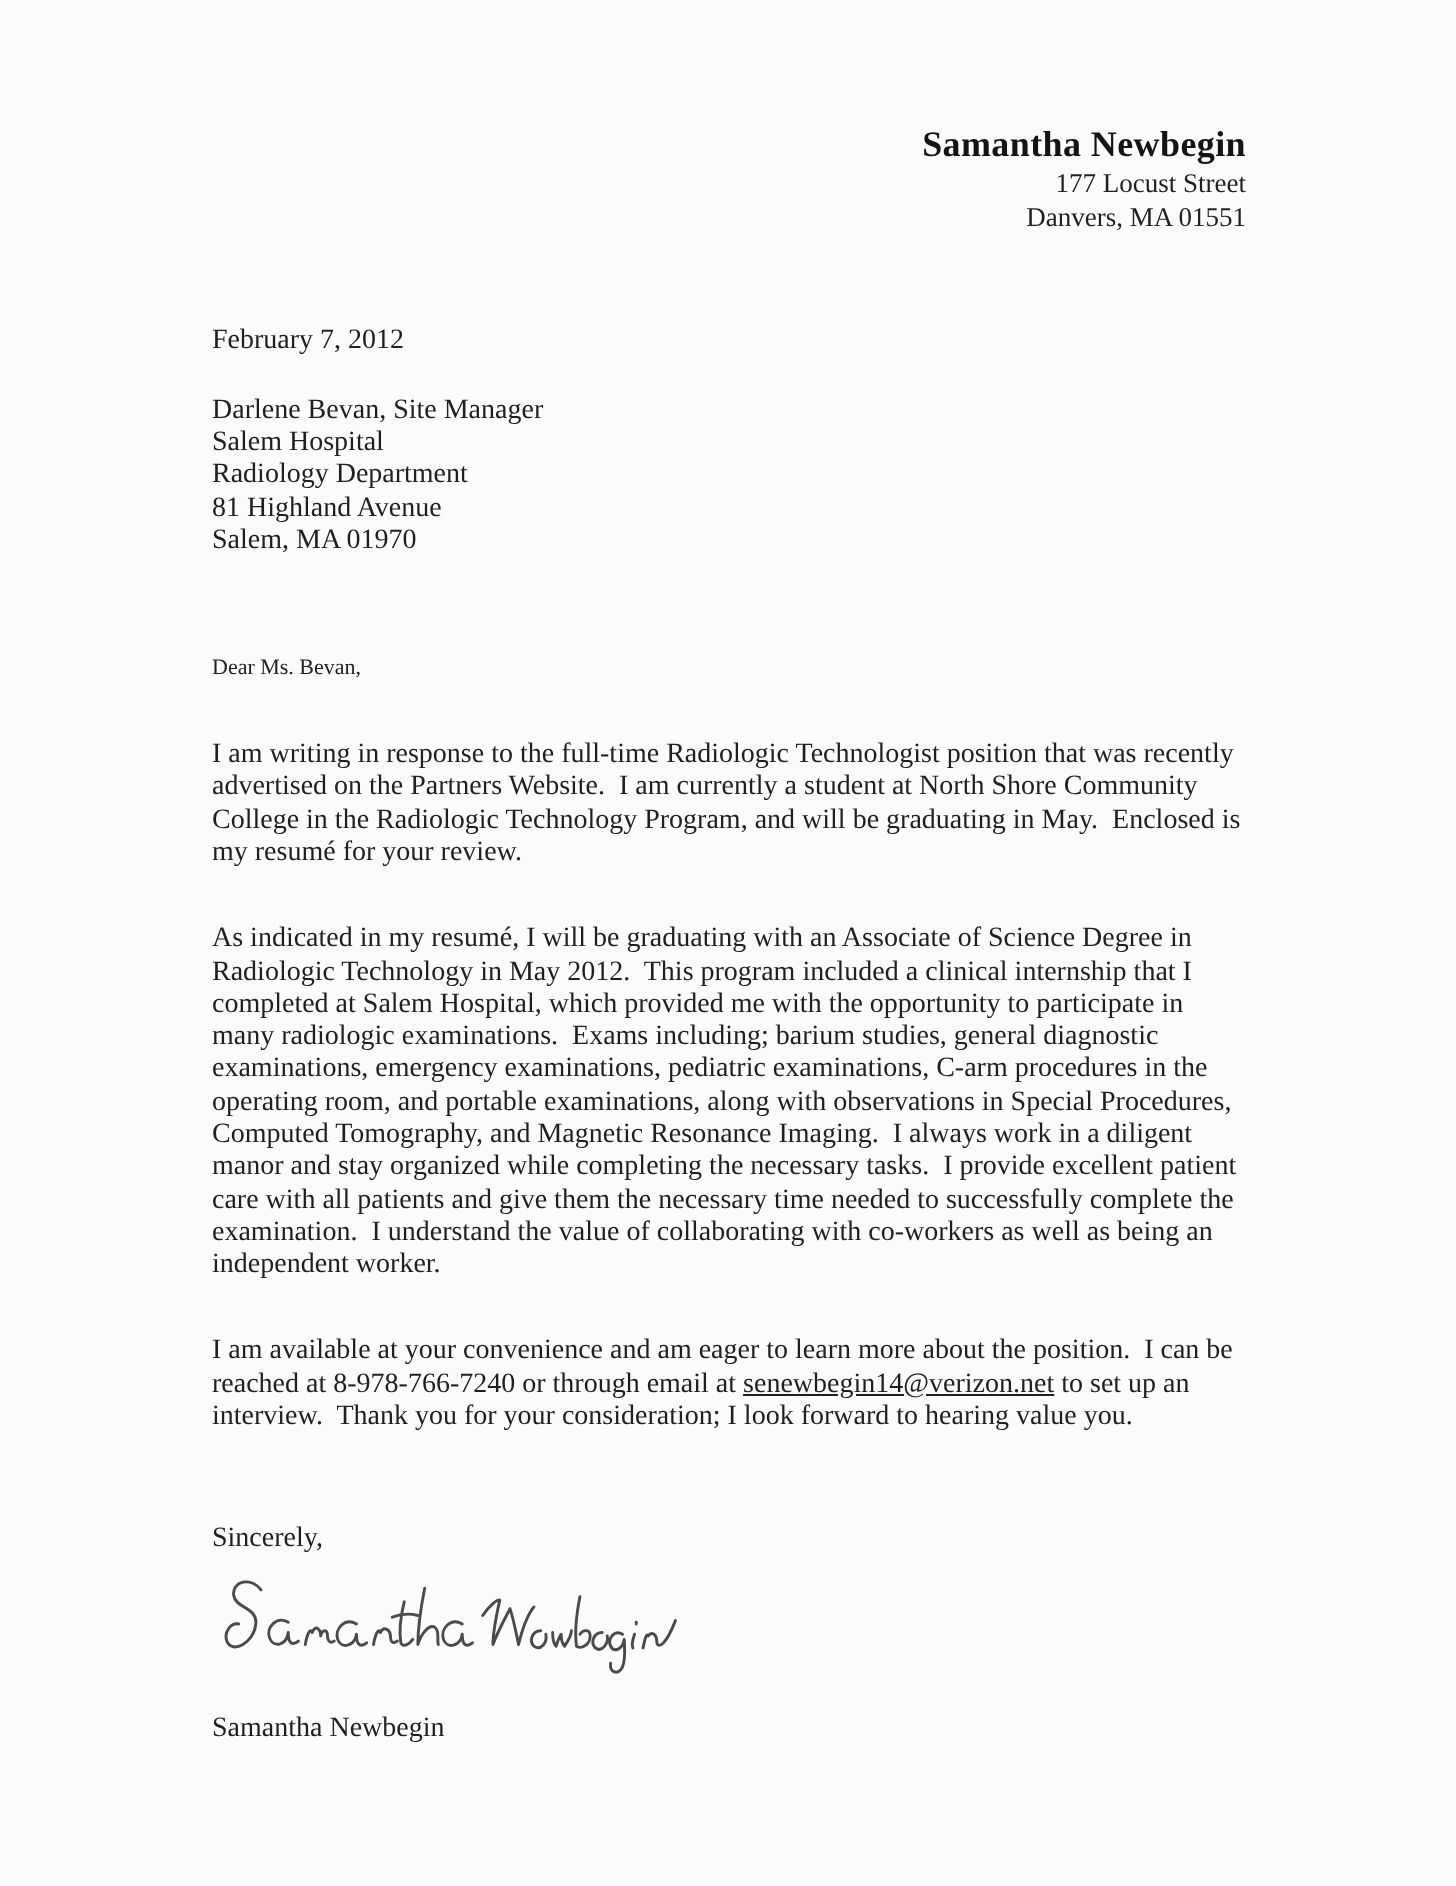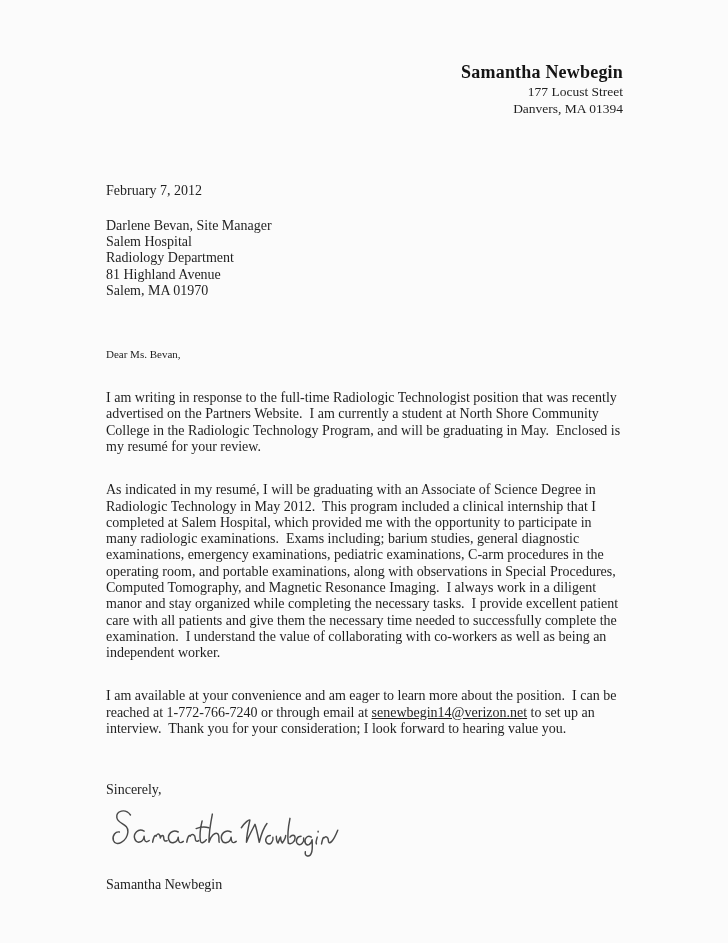--- a/index.html
+++ b/index.html
@@ -32,21 +32,21 @@
     font-weight: 700;
     line-height: 21px;
     letter-spacing: 0.2px;
     color: #141414;
   }
   .sender-line {
     font-size: 13.5px;
     line-height: 17px;
   }
   .date {
-    margin-top: 65px;
+    margin-top: 45px;
     font-size: 14px;
     line-height: 17px;
   }
   .recipient {
     margin-top: 19px;
   }
   .recipient-line {
     font-size: 14px;
     line-height: 16.2px;
   }
@@ -84,40 +84,40 @@
 </style>
 </head>
 <body>
 
 <div class="page">
   <div class="letter">
 
     <header class="sender">
       <div class="sender-name">Samantha Newbegin</div>
       <div class="sender-line">177 Locust Street</div>
-      <div class="sender-line">Danvers, MA 01394</div>
+      <div class="sender-line">Danvers, MA 01551</div>
     </header>
 
     <div class="date">February 7, 2012</div>
 
     <div class="recipient">
       <div class="recipient-line">Darlene Bevan, Site Manager</div>
       <div class="recipient-line">Salem Hospital</div>
       <div class="recipient-line">Radiology Department</div>
       <div class="recipient-line">81 Highland Avenue</div>
       <div class="recipient-line">Salem, MA 01970</div>
     </div>
 
     <p class="salutation">Dear Ms. Bevan,</p>
 
     <p class="para">I am writing in response to the full-time Radiologic Technologist position that was recently advertised on the Partners Website.  I am currently a student at North Shore Community College in the Radiologic Technology Program, and will be graduating in May.  Enclosed is my resumé for your review.</p>
 
     <p class="para">As indicated in my resumé, I will be graduating with an Associate of Science Degree in Radiologic Technology in May 2012.  This program included a clinical internship that I completed at Salem Hospital, which provided me with the opportunity to participate in many radiologic examinations.  Exams including; barium studies, general diagnostic examinations, emergency examinations, pediatric examinations, C-arm procedures in the operating room, and portable examinations, along with observations in Special Procedures, Computed Tomography, and Magnetic Resonance Imaging.  I always work in a diligent manor and stay organized while completing the necessary tasks.  I provide excellent patient care with all patients and give them the necessary time needed to successfully complete the examination.  I understand the value of collaborating with co-workers as well as being an independent worker.</p>
 
-    <p class="para"><span>I am available at your convenience and am eager to learn more about the position.  I can be reached at 1-772-766-7240 or through email at </span><a class="email-link">senewbegin14@verizon.net</a><span> to set up an interview.  Thank you for your consideration; I look forward to hearing value you.</span></p>
+    <p class="para"><span>I am available at your convenience and am eager to learn more about the position.  I can be reached at 8-978-766-7240 or through email at </span><a class="email-link">senewbegin14@verizon.net</a><span> to set up an interview.  Thank you for your consideration; I look forward to hearing value you.</span></p>
 
     <p class="closing">Sincerely,</p>
 
     <div class="signature-wrap">
       <svg width="232" height="56" viewBox="0 0 272 64" aria-hidden="true">
         <g fill="none" stroke="#4a4a4a" stroke-width="1.7" stroke-linecap="round" stroke-linejoin="round">
 
           <path d="M24 12 C18 4 7 7 8 15 C9 23 22 22 21 32 C20 43 7 50 4 42 C2 36 7 31 11 32"></path>
 
           <path d="M40 31 C33 27 27 34 29 40 C31 46 39 45 40 37 C40 41 41 46 46 42"></path>

